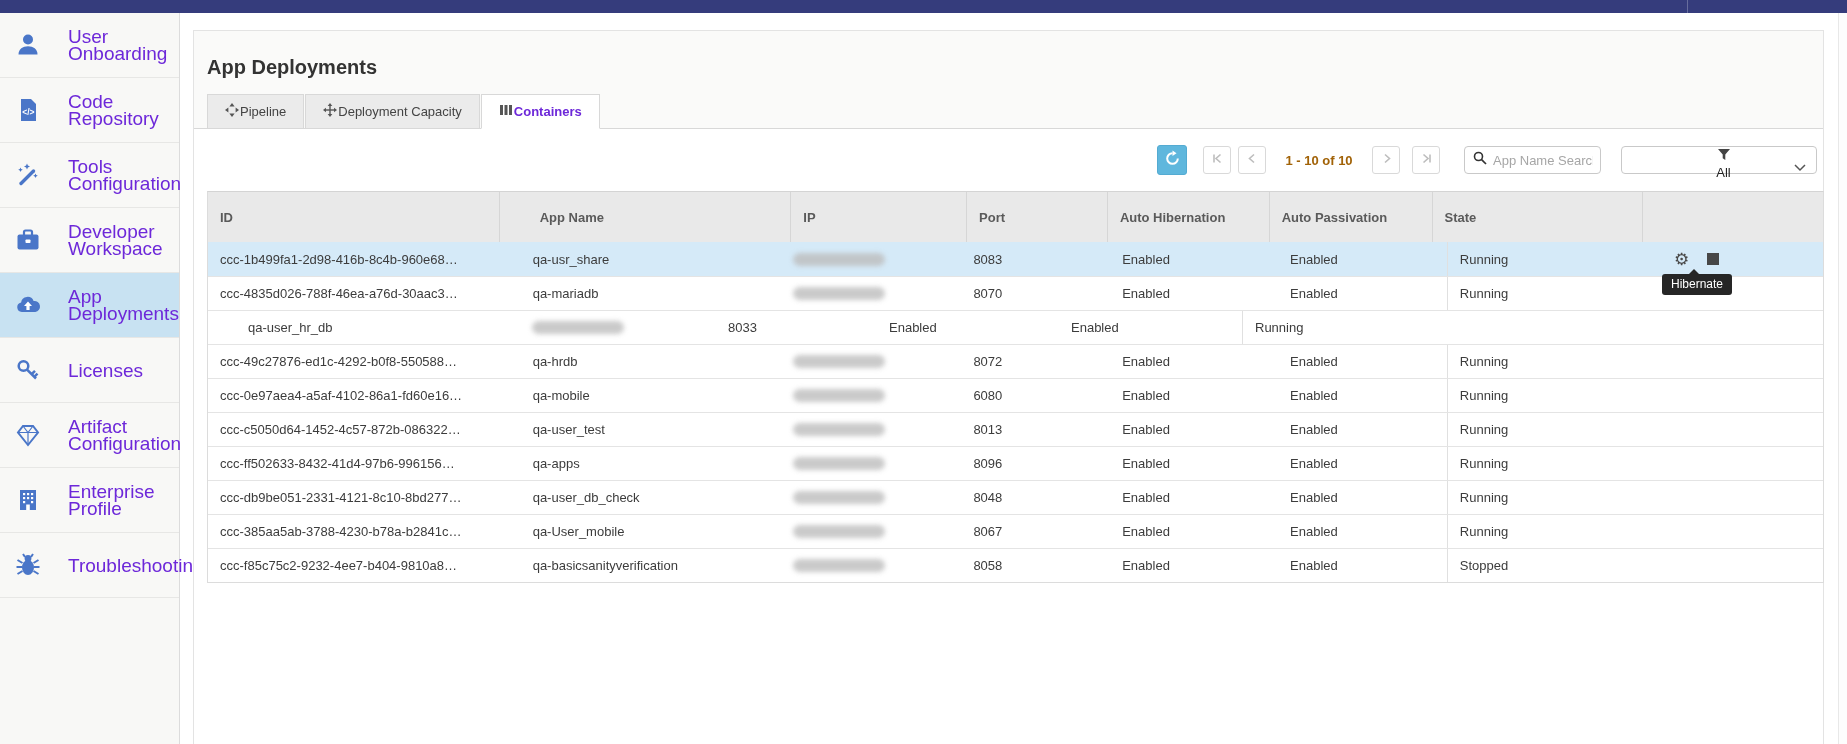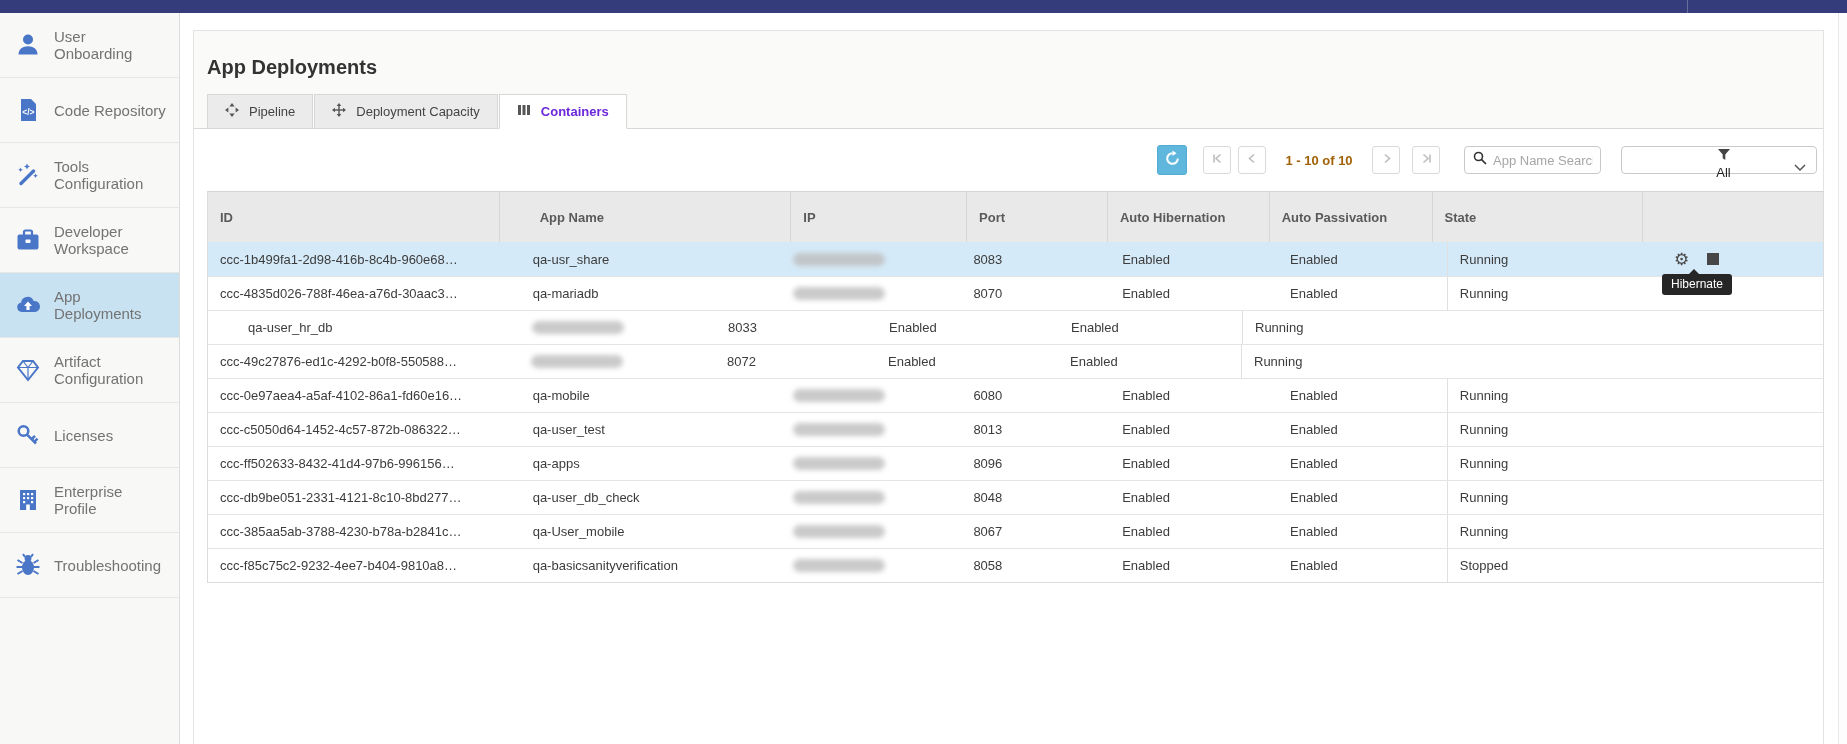--- a/index.html
+++ b/index.html
@@ -9,31 +9,31 @@
   
   .topbar { position:absolute; left:0; top:0; width:1847px; height:13px; background:#353c7c; }
   .topbar .topbar-divider { position:absolute; left:1687px; top:0; width:1px; height:13px; background:rgba(255,255,255,.25); }
 
   
   .sidebar { position:absolute; left:0; top:13px; width:180px; height:731px; background:#f8f8f6; border-right:1px solid #dcdcdc; }
   .side-item { position:relative; height:65px; display:flex; align-items:center; border-bottom:1px solid #e7e7e5; cursor:pointer; }
   .side-item.active { background:#c8e2f2; }
   .side-icon { width:28px; height:28px; margin-left:14px; flex:0 0 28px; display:flex; align-items:center; justify-content:center; }
   .side-icon svg { width:26px; height:26px; }
-  .side-label { margin-left:12px; width:112px; font-size:15px; color:#737373; line-height:17px; }
+  .side-label { margin-left:26px; width:112px; font-size:19px; color:#6d28d9; line-height:17px; }
 
   
   .scrollbar-track { position:absolute; right:0; top:13px; width:9px; height:731px; background:#fdfdfd; border-left:1px solid #e8e8e8; }
 
   
   .card { position:absolute; left:193px; top:30px; width:1631px; height:716px; background:#fff; border:1px solid #e3e3e3; border-bottom:none; }
   .card-header { position:relative; height:98px; background:#fafaf9; border-bottom:1px solid #d8d8d8; }
   .page-title { position:absolute; left:13px; top:25px; font-size:20px; font-weight:bold; color:#333; }
   .tabs { position:absolute; left:13px; bottom:-1px; display:flex; align-items:flex-end; }
-  .tab { display:flex; align-items:center; gap:10px; height:35px; padding:0 17px; background:#ebebeb; border:1px solid #d8d8d8; border-bottom:1px solid #d8d8d8; margin-right:1px; font-size:13px; color:#444; cursor:pointer; }
+  .tab { display:flex; align-items:center; gap:1px; height:35px; padding:0 17px; background:#ebebeb; border:1px solid #d8d8d8; border-bottom:1px solid #d8d8d8; margin-right:1px; font-size:13px; color:#444; cursor:pointer; }
   .tab svg { width:14px; height:14px; }
   .tab.active { background:#fff; border-bottom:1px solid #fff; font-weight:bold; color:#6d28d9; }
 
   
   .toolbar { position:absolute; top:98px; left:0; width:100%; height:62px; display:flex; align-items:center; justify-content:flex-end; padding-right:6px; }
   .refresh-btn { width:30px; height:30px; background:#5fb7dd; border:1px solid #54abd2; border-radius:3px; display:flex; align-items:center; justify-content:center; cursor:pointer; margin-right:9px; }
   .pg-btn { width:28px; height:28px; background:#fff; border:1px solid #d9d9d9; border-radius:3px; display:flex; align-items:center; justify-content:center; margin-left:7px; cursor:default; }
   .pg-text { width:92px; text-align:center; font-size:13px; font-weight:bold; color:#a16207; margin-left:7px; }
   .pg-btn + .pg-text { margin-left:7px; }
   .pg-gap { width:5px; }
@@ -126,38 +126,38 @@
           <svg viewBox="0 0 26 26">
             <path d="M20.3 20H6.8a4.8 4.8 0 0 1-.7-9.5A6.5 6.5 0 0 1 18.6 9a5.2 5.2 0 0 1 1.7 11z" fill="#4a76c8"></path>
             <path d="M13 9.5l4 4.5h-2.4v4h-3.2v-4H9z" fill="#fff"></path>
           </svg>
         </span>
     <span class="side-label">App Deployments</span>
   </div>
 
   <div class="side-item">
     <span class="side-icon">
-          <svg viewBox="0 0 26 26" fill="none" stroke="#4a76c8" stroke-width="2">
-            <path d="M8 4h10l5 6.5L13 23 3 10.5z"></path>
-            <path d="M3 10.5h20M8 4l5 6.5L18 4M13 10.5V23" stroke-width="1.2"></path>
-          </svg>
-        </span>
-    <span class="side-label">Artifact Configuration</span>
-  </div>
-
-  <div class="side-item">
-    <span class="side-icon">
           <svg viewBox="0 0 26 26" fill="none" stroke="#4a76c8" stroke-width="2.5">
             <circle cx="8.5" cy="9" r="4.8"></circle>
             <path d="M12.3 12.8L21 21.5"></path>
             <path d="M16.8 17l3.2-3.2"></path>
             <path d="M19.5 19.7l3-3"></path>
           </svg>
         </span>
     <span class="side-label">Licenses</span>
+  </div>
+
+  <div class="side-item">
+    <span class="side-icon">
+          <svg viewBox="0 0 26 26" fill="none" stroke="#4a76c8" stroke-width="2">
+            <path d="M8 4h10l5 6.5L13 23 3 10.5z"></path>
+            <path d="M3 10.5h20M8 4l5 6.5L18 4M13 10.5V23" stroke-width="1.2"></path>
+          </svg>
+        </span>
+    <span class="side-label">Artifact Configuration</span>
   </div>
 
   <div class="side-item">
     <span class="side-icon">
           <svg viewBox="0 0 26 26">
             <rect x="5" y="3" width="16" height="20" fill="#4a76c8"></rect>
             <g fill="#fff">
               <rect x="8" y="6" width="2.2" height="2.2"></rect>
               <rect x="12" y="6" width="2.2" height="2.2"></rect>
               <rect x="16" y="6" width="2.2" height="2.2"></rect>
@@ -327,20 +327,21 @@
     <div class="td col-hib">Enabled</div>
     <div class="td col-pass">Enabled</div>
     <div class="td col-state">Running</div>
     <div class="td col-actions">
       
     </div>
   </div>
 
   <div class="tr">
     <div class="td col-id">ccc-49c27876-ed1c-4292-b0f8-550588…</div>
+    <div class="td col-app">qa-hrdb</div>
     <div class="td col-ip">
               <span class="blur-pill"></span>
             </div>
     <div class="td col-port">8072</div>
     <div class="td col-hib">Enabled</div>
     <div class="td col-pass">Enabled</div>
     <div class="td col-state">Running</div>
     <div class="td col-actions">
       
     </div>

